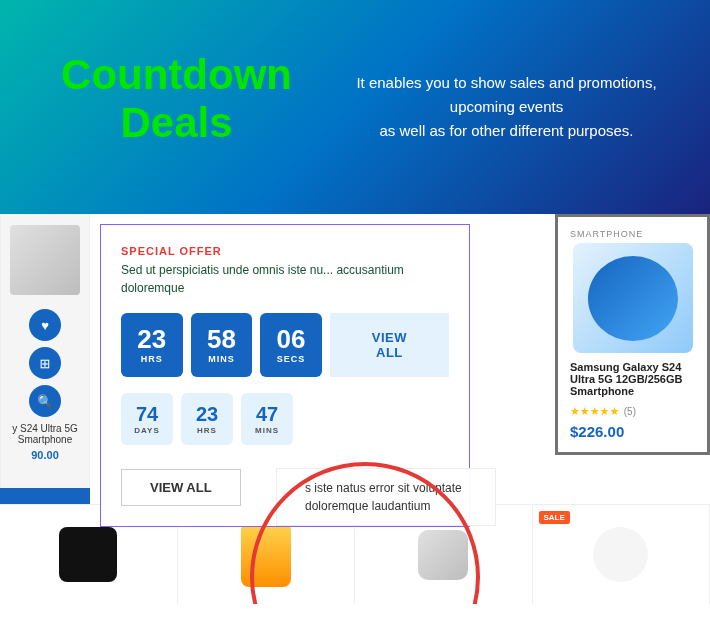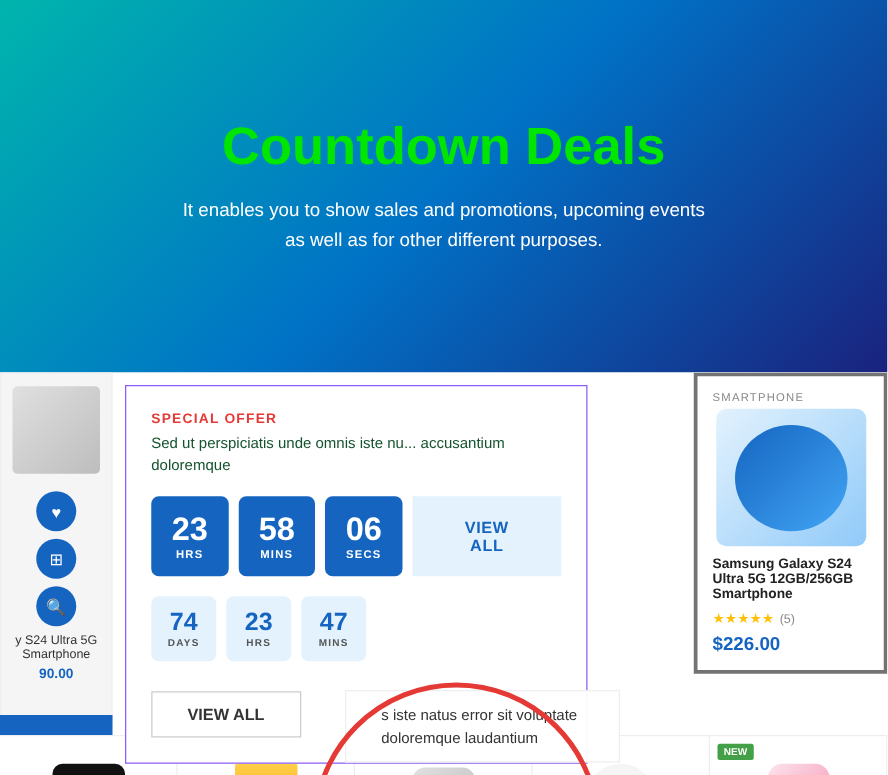--- a/index.html
+++ b/index.html
@@ -7,24 +7,24 @@
       width: 710px;
       height: 620px;
       overflow: hidden;
       font-family: Arial, sans-serif;
       position: relative;
     }
 
     
     .hero-banner {
       width: 710px;
-      height: 298px;
+      height: 214px;
       background: linear-gradient(135deg, #00b5ad 0%, #0072c6 50%, #1a237e 100%);
       display: flex;
-      flex-direction: column;
+      flex-direction: row;
       align-items: center;
       justify-content: center;
       padding: 30px 25px;
       position: relative;
     }
     .hero-title {
       font-size: 42px;
       font-weight: 900;
       color: #00e600;
       text-align: center;
@@ -484,24 +484,20 @@
       <span class="badge-hot">HOT</span>
       <div class="iphone-shape"></div>
     </div>
     <div class="thumb-card">
       <div class="watch-shape"></div>
     </div>
     <div class="thumb-card">
       <span class="badge-sale">SALE</span>
       <div class="airpods-shape"></div>
     </div>
-    <div class="thumb-card">
-      <span class="badge-new">NEW</span>
-      <div class="apple-watch-shape"></div>
-    </div>
   </div>
 
   <div class="tooltip-box">
     <span>s iste natus error sit voluptate</span><br>
     <span>doloremque laudantium</span>
   </div>
 
   <div class="circle-overlay"></div>
 
 </div>

